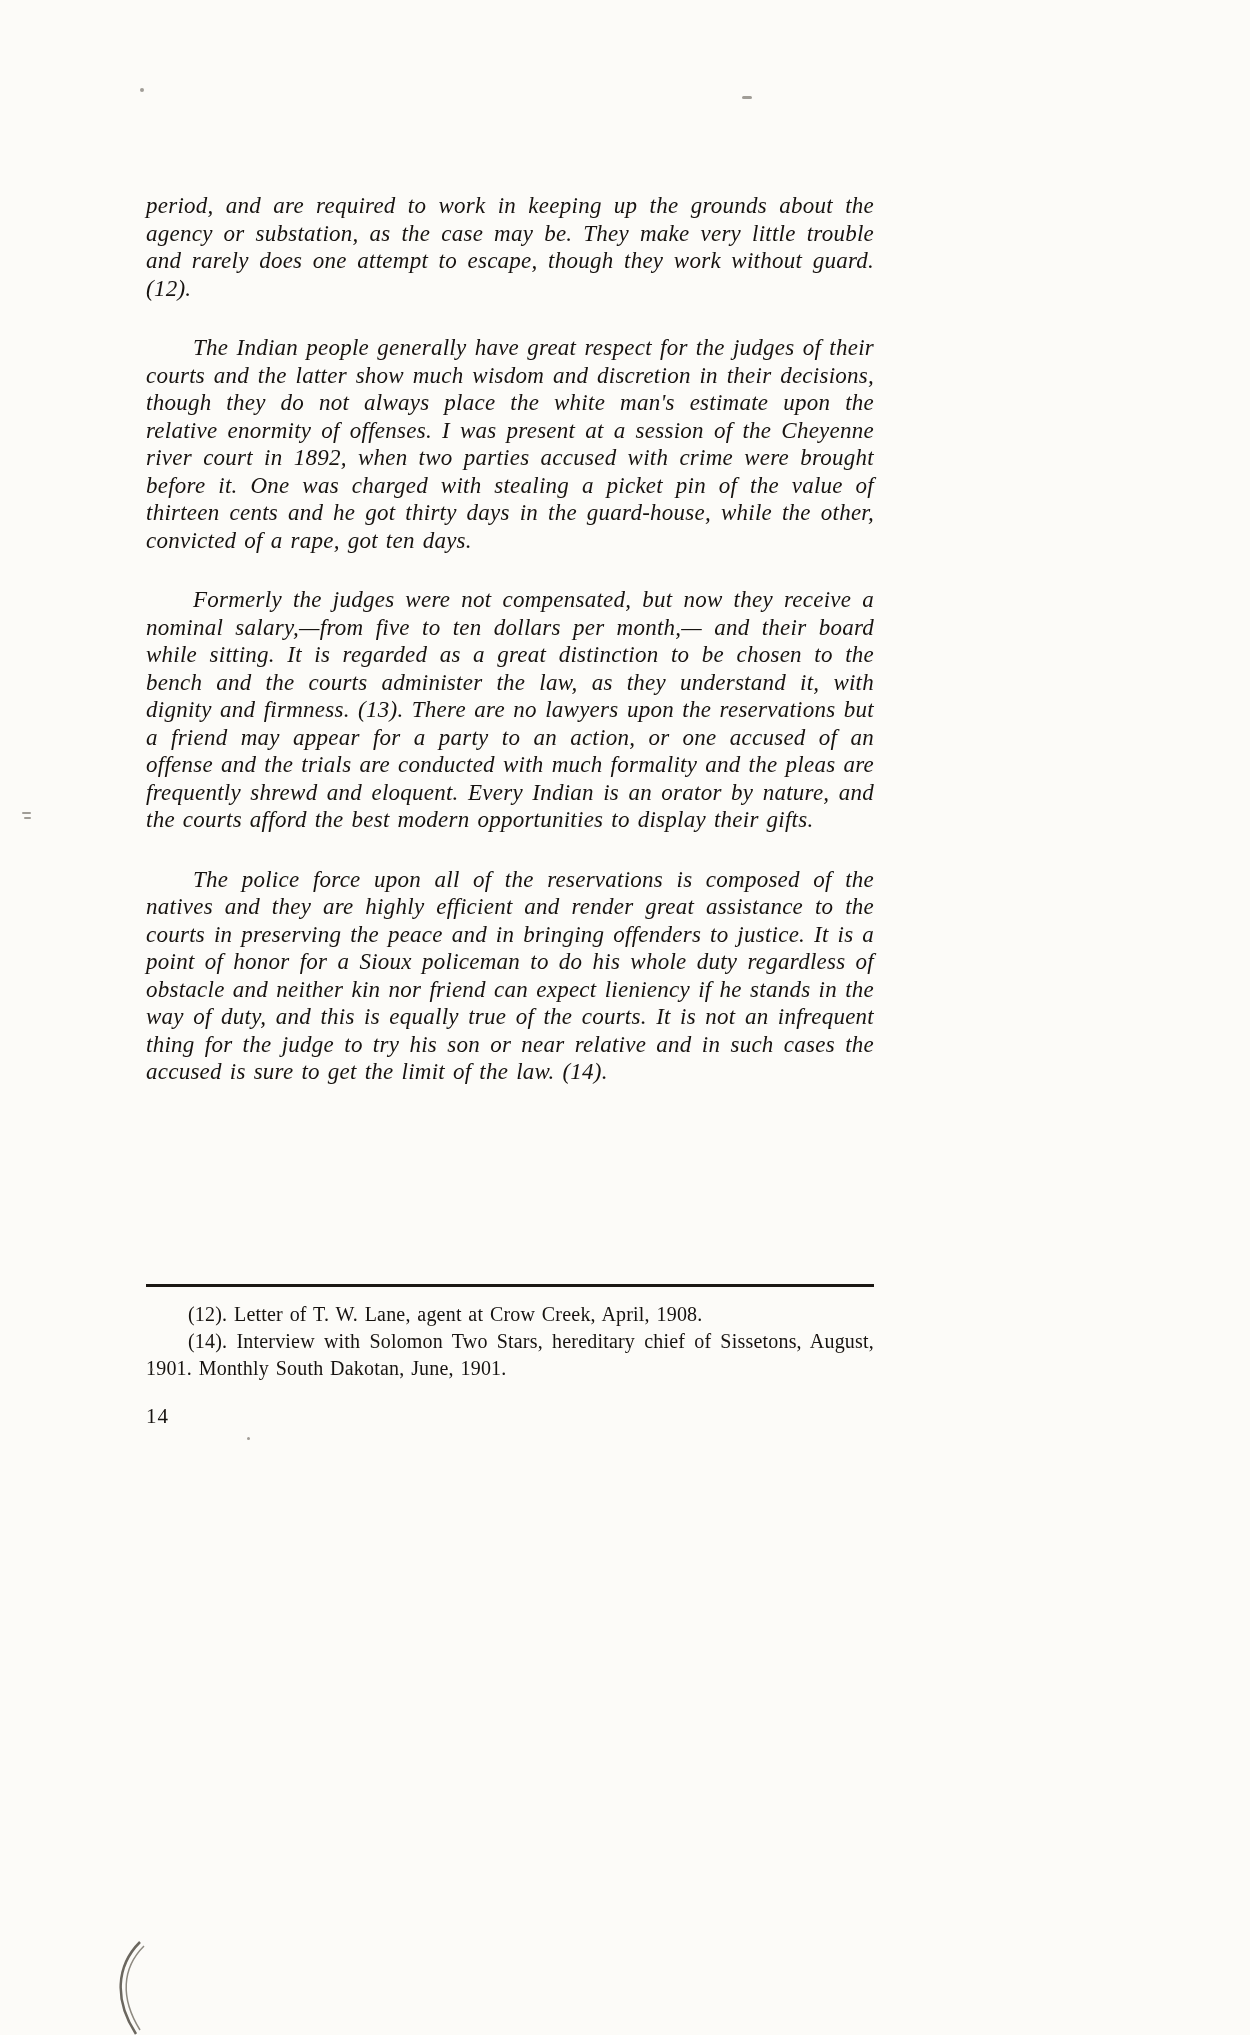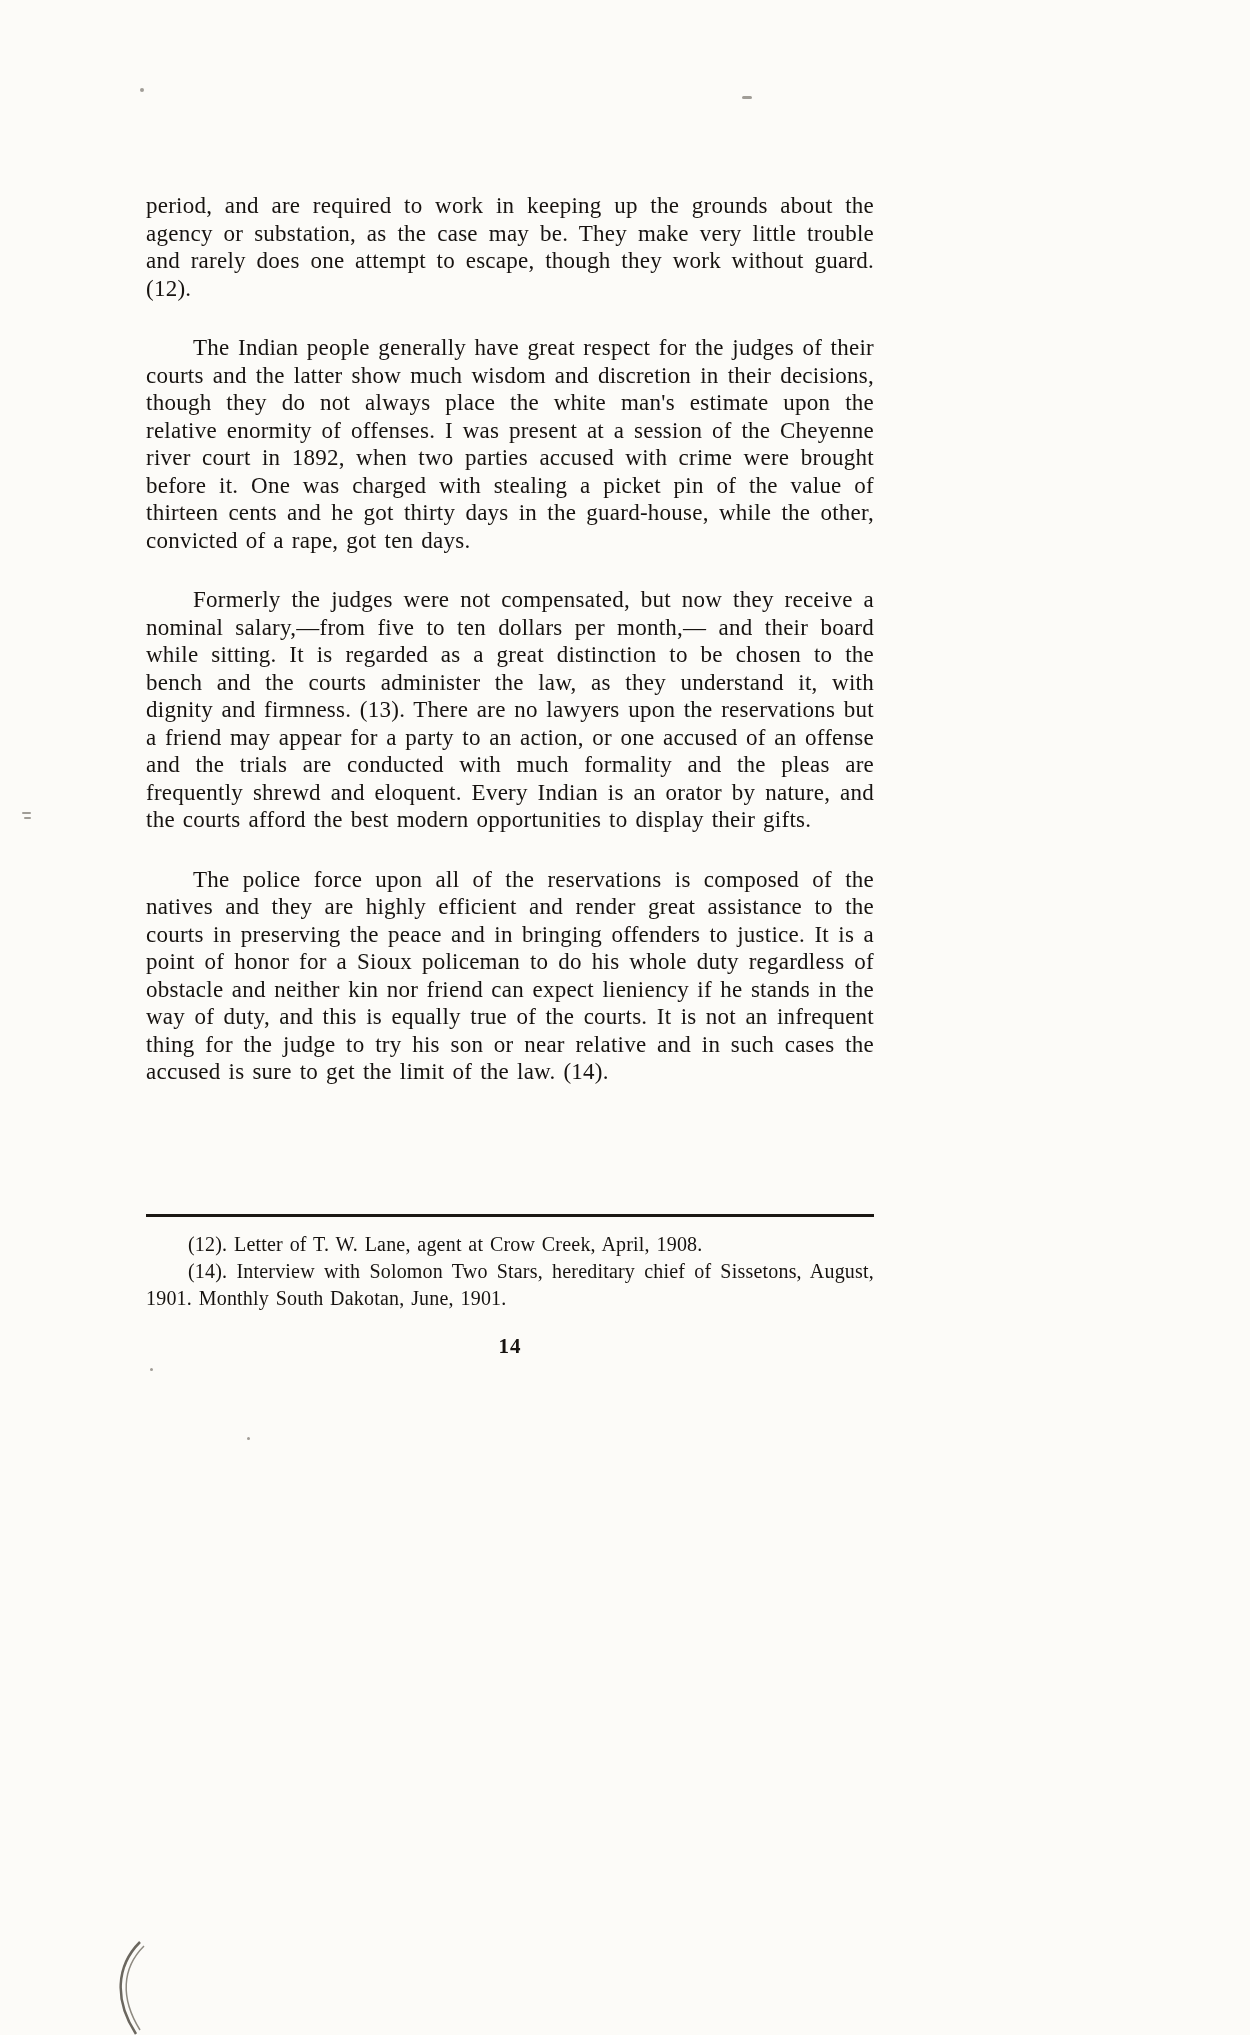--- a/index.html
+++ b/index.html
@@ -27,49 +27,49 @@
     top: 192px;
     width: 728px;
   }
   .para {
     margin: 0;
     font-size: 23px;
     line-height: 27.5px;
     text-align: justify;
     letter-spacing: 0.25px;
     word-spacing: 2px;
+    font-style: italic;
   }
   .para.indent {
     text-indent: 47px;
     margin-top: 32px;
   }
   .footnote-section {
     position: absolute;
     left: 146px;
-    top: 1214px;
+    top: 1284px;
     width: 728px;
   }
   .rule {
     height: 3px;
     background: #1b1713;
     margin-bottom: 14px;
   }
   .fn {
     margin: 0;
     font-size: 20px;
     line-height: 27px;
     text-align: justify;
     text-indent: 42px;
     letter-spacing: 0.2px;
     word-spacing: 1.5px;
   }
   .page-number {
     margin-top: 22px;
-    text-align: center;
-    font-weight: bold;
+    font-weight: normal;
     font-size: 21px;
     letter-spacing: 1px;
   }
   .speck {
     position: absolute;
     background: #6f6a62;
     border-radius: 2px;
     opacity: 0.65;
   }
   .speck.dot { border-radius: 50%; }

